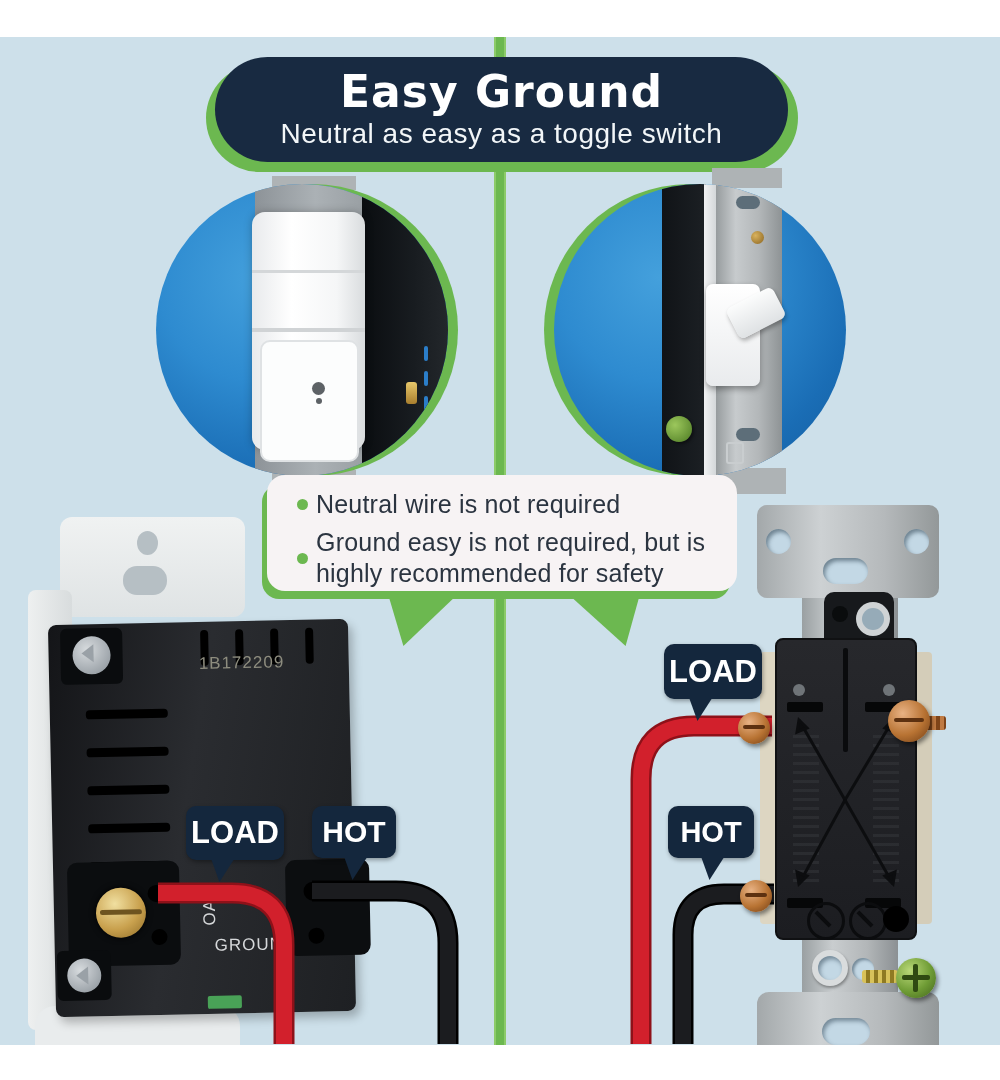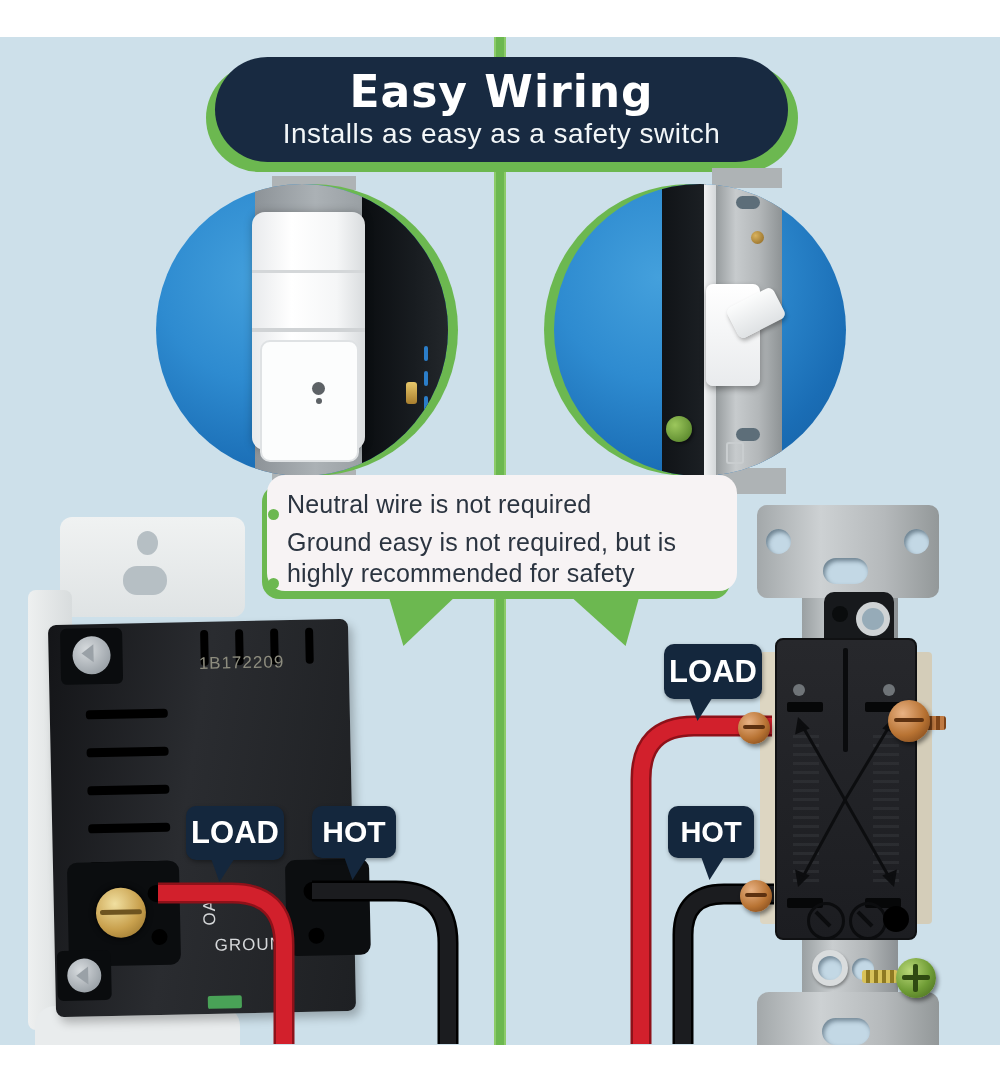--- a/index.html
+++ b/index.html
@@ -57,21 +57,21 @@
   .rc-toggle-face{left:152px;top:100px;width:54px;height:102px;border-radius:7px;
     background:linear-gradient(180deg,#ffffff,#e9ebed);box-shadow:0 3px 6px rgba(0,0,0,.35);}
   .rc-lever{left:176px;top:112px;width:52px;height:34px;border-radius:6px;background:linear-gradient(180deg,#fbfcfc,#dfe2e4);
     transform:rotate(-27deg);box-shadow:0 3px 4px rgba(0,0,0,.3);}
   .rc-slot{left:172px;top:258px;width:14px;height:18px;border:2px solid #c9cdcf;border-radius:3px;}
   .tab{background:#aeb3b5;z-index:3;}
 
   
   .notes-box{left:267px;top:475px;width:470px;height:116px;border-radius:18px;background:#f7f3f4;
     box-shadow:-6px 9px 0 -1px #6cb850;z-index:6;padding:0;}
-  .note-row{position:absolute;left:1px;display:flex;align-items:flex-end;}
+  .note-row{position:absolute;left:30px;display:flex;align-items:flex-start;}
   .note-dot{width:11px;height:11px;border-radius:50%;background:#6cb850;margin:10px 8px 0 0;flex:0 0 auto;}
   .note-text{font-size:25px;color:#2b3440;line-height:31px;letter-spacing:.2px;}
   .tail{z-index:5;background:#6cb850;}
   .tail-left{left:388px;top:594px;width:70px;height:52px;clip-path:polygon(0 0,100% 0,22% 100%);}
   .tail-right{left:568px;top:594px;width:72px;height:52px;clip-path:polygon(0 0,100% 0,80% 100%);}
 
   
   .lp-tab{left:60px;top:517px;width:185px;height:100px;border-radius:12px;background:linear-gradient(180deg,#f0f2f2,#dfe3e4);z-index:6;}
   .lp-tab-hole{left:77px;top:14px;width:21px;height:24px;border-radius:50%;background:#b6bfc4;}
   .lp-tab-slot{left:63px;top:49px;width:44px;height:29px;border-radius:14px;background:#b6bfc4;}
@@ -149,22 +149,22 @@
   .band{left:0;width:1000px;background:#ffffff;z-index:20;}
 </style>
 </head>
 <body>
 
 <div class="abs canvas"></div>
 <div class="abs divider"></div>
 
 <div class="abs header-green"></div>
 <div class="abs header-pill">
-  <div class="header-title">Easy Wiring</div>
-  <div class="header-sub">Installs as easy as a safety switch</div>
+  <div class="header-title">Easy Ground</div>
+  <div class="header-sub">Neutral as easy as a toggle switch</div>
 </div>
 
 <div class="abs ring ring-left"></div>
 <div class="abs tab" style="left:272px;top:176px;width:84px;height:14px;"></div>
 <div class="abs tab" style="left:272px;top:470px;width:84px;height:14px;"></div>
 <div class="abs disc disc-left">
   <div class="abs lc-grayband"></div>
   <div class="abs lc-wall"></div>
   <div class="abs lc-led" style="left:268px;top:162px;"></div>
   <div class="abs lc-led" style="left:268px;top:187px;"></div>

